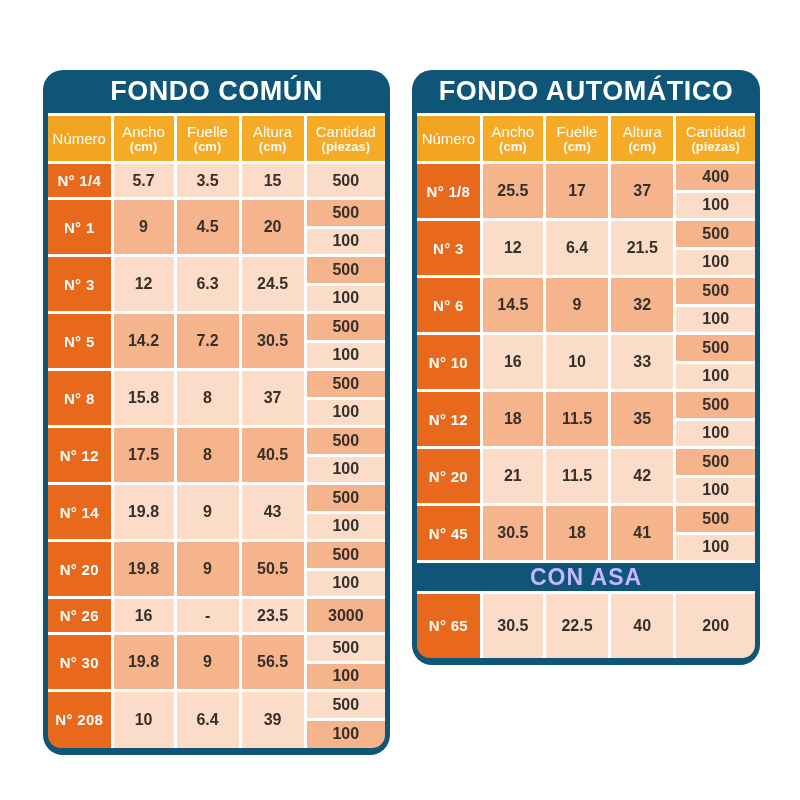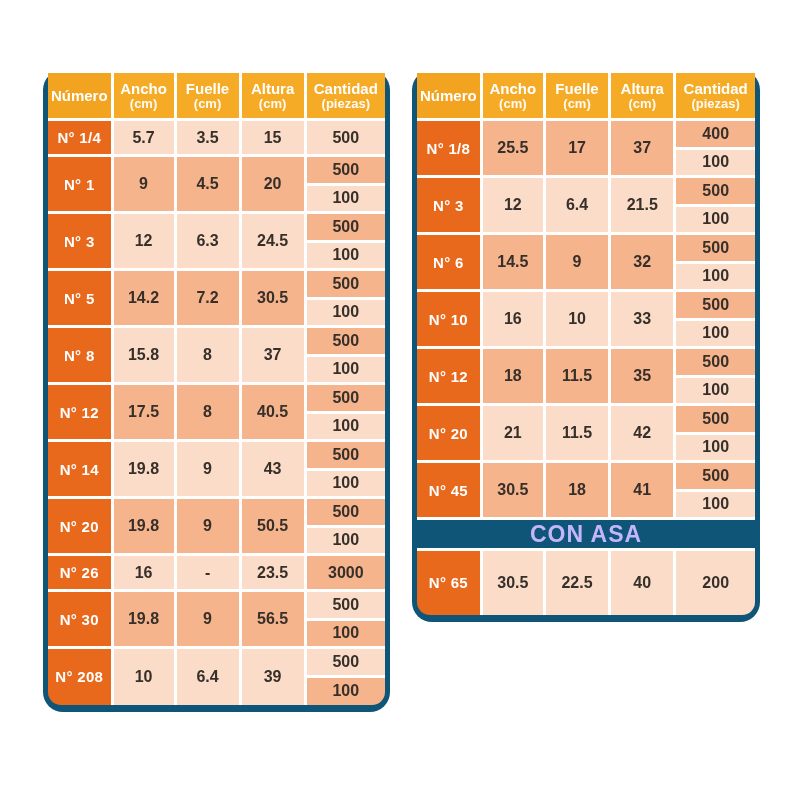--- a/index.html
+++ b/index.html
@@ -25,21 +25,21 @@
   table.tbl{width:100%;border-collapse:collapse;table-layout:fixed}
   .tbl th,.tbl td{
     border:3px solid var(--grid-white,#fff);
     text-align:center;vertical-align:middle;padding:0;overflow:hidden;
   }
   .colL{border-left:none !important}
   .colR{border-right:none !important}
   .no-bb{border-bottom:none !important}
   .hdr th{background:var(--header-orange,#F5AB25);color:#fff;height:45px}
   .hdr th.th-numero{background:var(--header-numero-orange,#F2A31F)}
-  .th-label{font-size:15px;font-weight:700;line-height:1.15}
+  .th-label{font-size:15px;font-weight:400;line-height:1.15}
   .th-sub{font-size:13px;font-weight:700;line-height:1.1;opacity:.95}
   td.numero{
     background:var(--numero-orange,#E8681C);color:#fff;
     font-weight:700;font-size:15px;letter-spacing:.3px;
   }
   td.val{font-size:16px;font-weight:700;color:var(--text-dark,#362F2A)}
   td.light{background:var(--row-light,#FBDCC8)}
   td.dark{background:var(--row-dark,#F5B48C)}
   tbody tr{height:28.5px}
   tr.single{height:36px}
@@ -47,20 +47,21 @@
   td.band{
     background:var(--blue,#0E5578);color:#c4b5fd;
     font-weight:700;font-size:23px;letter-spacing:1px;height:28px;
     border-left:none;border-right:none;
   }
 </style>
 </head>
 <body>
 
 <div class="card" style="left:43px;top:70px;width:347px;">
+  <div class="card-title">FONDO COMÚN</div>
   <div class="tbl-wrap">
     <table class="tbl">
       <colgroup>
         <col style="width:19%">
           <col style="width:18.7%">
           <col style="width:19.3%">
         <col style="width:19.3%">
           <col style="width:23.7%">
       </colgroup>
       <thead>
@@ -190,20 +191,21 @@
           </tr>
           <tr class="">
             <td class="val colR dark no-bb">100</td>
           </tr>
         </tbody>
     </table>
   </div>
 </div>
 
 <div class="card" style="left:412px;top:70px;width:348px;">
+  <div class="card-title">FONDO AUTOMÁTICO</div>
   <div class="tbl-wrap">
     <table class="tbl">
       <colgroup>
         <col style="width:19%">
           <col style="width:18.7%">
           <col style="width:19.3%">
         <col style="width:19.3%">
           <col style="width:23.7%">
       </colgroup>
       <thead>

